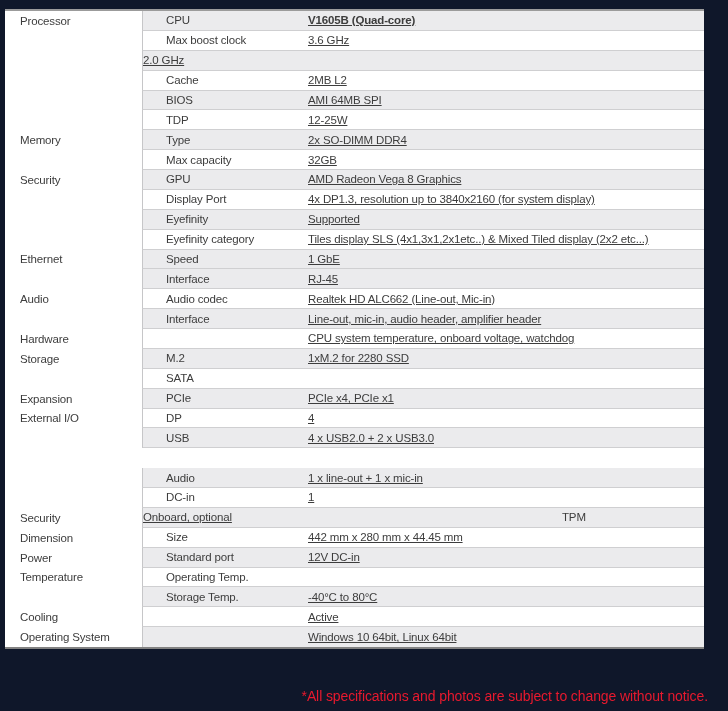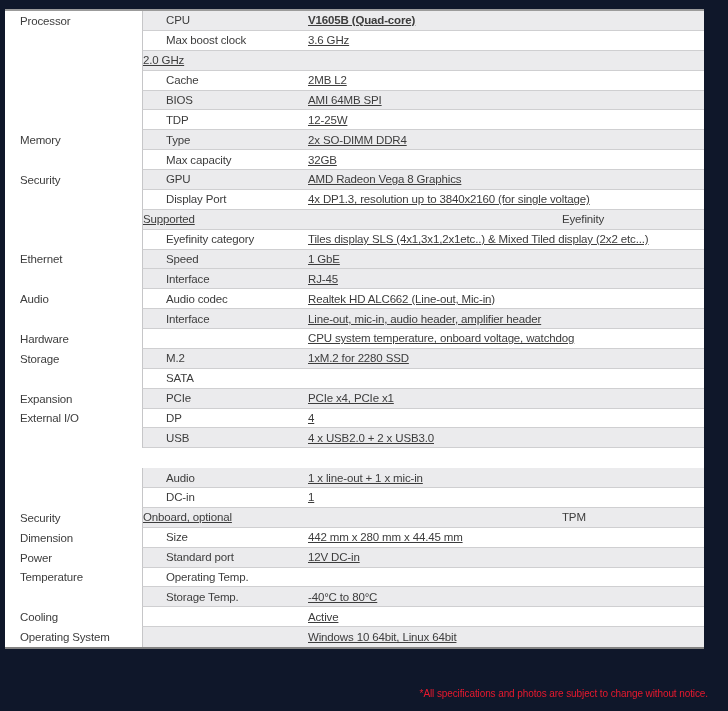--- a/index.html
+++ b/index.html
@@ -67,21 +67,21 @@
     padding-right: 6px;
     text-decoration: underline;
   }
   .val.bold {
     font-weight: bold;
   }
   .footnote {
     position: absolute;
     top: 688px;
     right: 20px;
-    font-size: 10px;
+    font-size: 14px;
     letter-spacing: -0.1px;
     color: var(--footnote-color, #e8192e);
     white-space: nowrap;
   }
 </style>
 </head>
 <body>
 
 <div class="canvas">
 
@@ -154,29 +154,29 @@
       <div class="body">
         <div class="cell lbl">GPU</div>
         <div class="cell val">AMD Radeon Vega 8 Graphics</div>
       </div>
     </div>
 
     <div class="row">
       <div class="cell cat"></div>
       <div class="body">
         <div class="cell lbl">Display Port</div>
-        <div class="cell val">4x DP1.3, resolution up to 3840x2160 (for single voltage)</div>
-      </div>
-    </div>
-
-    <div class="row shaded">
-      <div class="cell cat"></div>
-      <div class="body">
+        <div class="cell val">4x DP1.3, resolution up to 3840x2160 (for system display)</div>
+      </div>
+    </div>
+
+    <div class="row shaded">
+      <div class="cell cat"></div>
+      <div class="body">
+        <div class="cell lbl">Eyefinity</div>
         <div class="cell val">Supported</div>
-        <div class="cell lbl">Eyefinity</div>
       </div>
     </div>
 
     <div class="row">
       <div class="cell cat"></div>
       <div class="body">
         <div class="cell lbl">Eyefinity category</div>
         <div class="cell val">Tiles display SLS (4x1,3x1,2x1etc..) &amp; Mixed Tiled display (2x2 etc...)</div>
       </div>
     </div>

